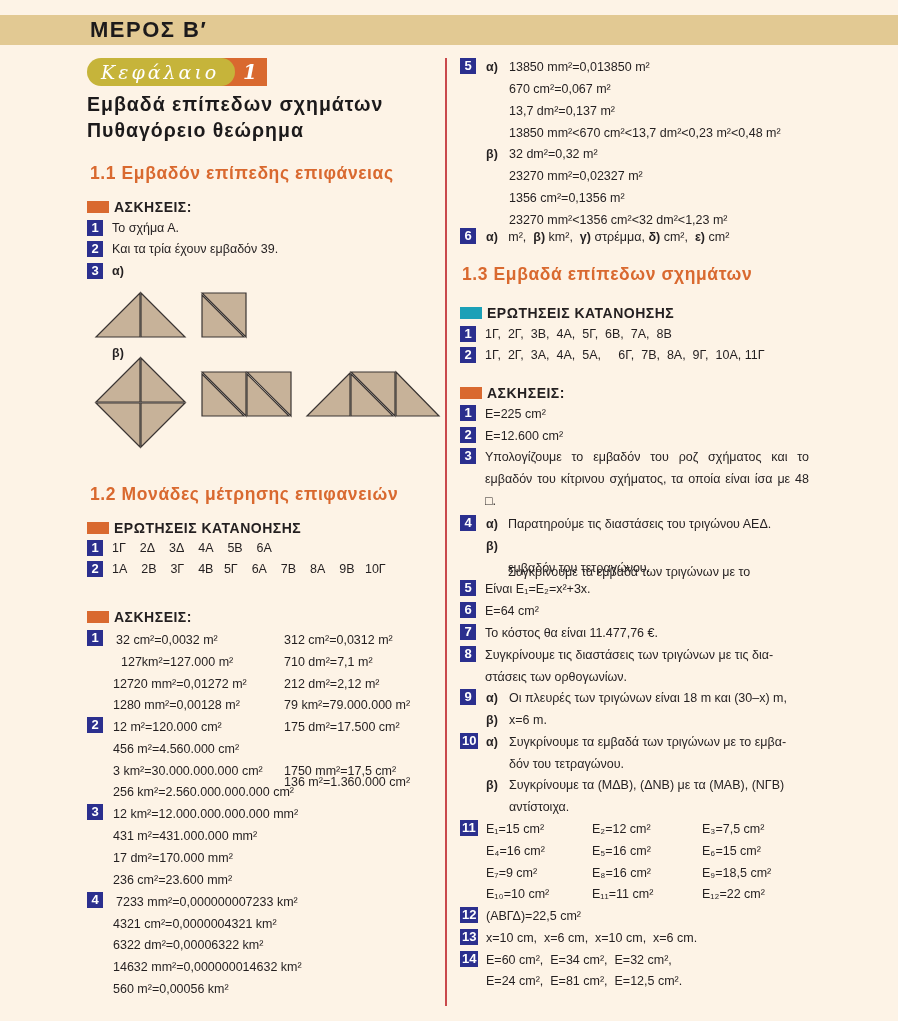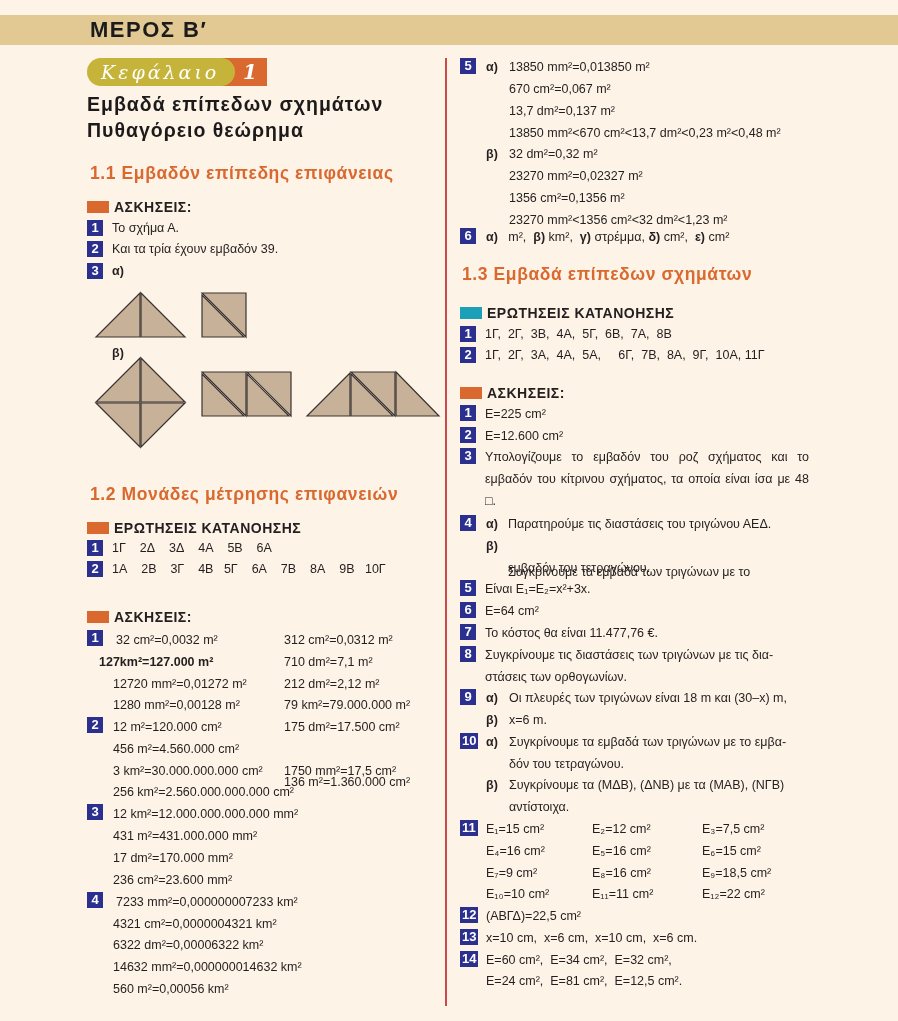--- a/index.html
+++ b/index.html
@@ -146,21 +146,21 @@
 </div>
 
 <div class="sub-head" style="left:87px; top:609px;">
   <span class="sq sq-orange"></span>
   <span>ΑΣΚΗΣΕΙΣ:</span>
 </div>
 
 <span class="num" style="left:87px; top:630px;">1</span>
 <div class="line" style="left:116px; top:632px;">32 cm²=0,0032 m²</div>
 <div class="line" style="left:284px; top:632px;">312 cm²=0,0312 m²</div>
-<div class="line" style="left:99px; top:654px;font-weight:bold;">127km²=127.000 m²</div>
+<div class="line" style="left:121px; top:654px;">127km²=127.000 m²</div>
 <div class="line" style="left:284px; top:654px;">710 dm²=7,1 m²</div>
 <div class="line" style="left:113px; top:676px;">12720 mm²=0,01272 m²</div>
 <div class="line" style="left:284px; top:676px;">212 dm²=2,12 m²</div>
 <div class="line" style="left:113px; top:697px;">1280 mm²=0,00128 m²</div>
 <div class="line" style="left:284px; top:697px;">79 km²=79.000.000 m²</div>
 
 <span class="num" style="left:87px; top:717px;">2</span>
 <div class="line" style="left:113px; top:719px;">12 m²=120.000 cm²</div>
 <div class="line" style="left:284px; top:719px;">175 dm²=17.500 cm²</div>
 <div class="line" style="left:113px; top:741px;">456 m²=4.560.000 cm²</div>

